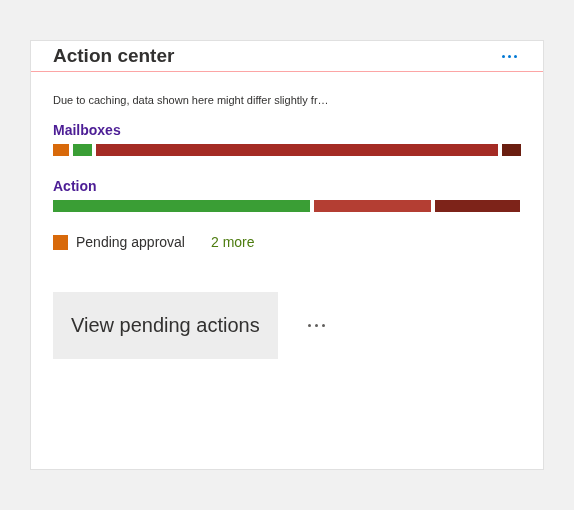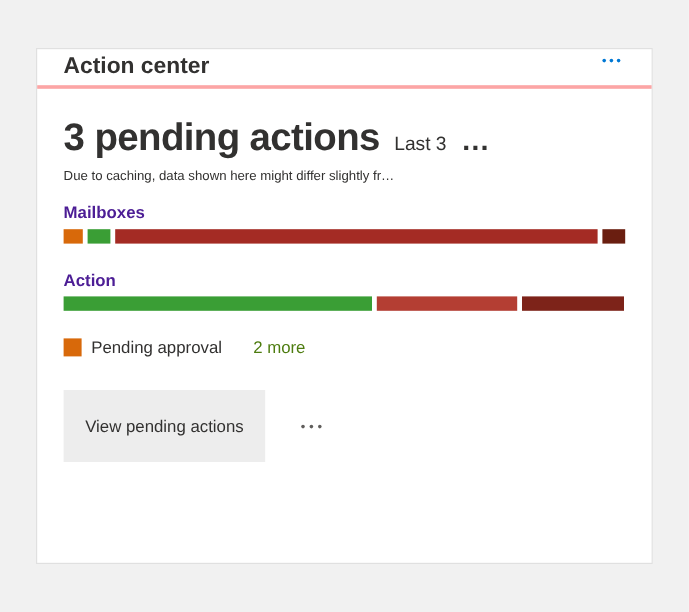--- a/index.html
+++ b/index.html
@@ -18,23 +18,23 @@
       background: #ffffff;
       border: 1px solid #e0e0e0;
       width: 100%;
       height: 100%;
       display: flex;
       flex-direction: column;
     }
     .card-header {
       display: flex;
       justify-content: space-between;
-      align-items: flex-start;
+      align-items: center;
       padding: 4px 22px;
-      border-bottom: 3px solid #fca5a5;
+      border-bottom: 1px solid #fca5a5;
     }
     .card-title {
       font-size: 19px;
       font-weight: 600;
       color: #323130;
     }
     .more-dots {
       display: flex;
       gap: 3px;
       cursor: pointer;
@@ -97,21 +97,21 @@
       gap: 4px;
       margin-bottom: 22px;
     }
     .seg {
       height: 100%;
     }
     .legend {
       display: flex;
       align-items: center;
       gap: 10px;
-      margin-bottom: 28px;
+      margin-bottom: 42px;
       font-size: 14px;
       color: #323130;
     }
     .legend-item {
       display: flex;
       align-items: center;
       gap: 8px;
       margin-right: 16px;
     }
     .legend-swatch {
@@ -125,21 +125,21 @@
     .footer-row {
       display: flex;
       align-items: center;
       gap: 24px;
     }
     .primary-btn {
       background: #ededed;
       color: #323130;
       border: none;
       padding: 22px 18px;
-      font-size: 14px;
+      font-size: 20px;
       font-family: inherit;
       cursor: pointer;
     }
     .footer-more {
       display: flex;
       gap: 4px;
       cursor: pointer;
       padding: 6px;
     }
     .footer-more span {
@@ -156,25 +156,20 @@
   <div class="card-header">
     <div class="card-title">Action center</div>
     <div class="more-dots">
       <span></span>
         <span></span>
         <span></span>
     </div>
   </div>
 
   <div class="card-body">
-    <div class="headline-row">
-      <div class="headline">3 pending actions</div>
-      <div class="subtitle-trunc">Last 3</div>
-      <div class="ellipsis-big">…</div>
-    </div>
 
     <div class="caption">Due to caching, data shown here might differ slightly fr…</div>
 
     <div class="bar-label">Mailboxes</div>
     <div class="bar">
       <div class="seg" style="background:#d8690a;width:3.5%;"></div>
       <div class="seg" style="background:#3a9e35;width:4%;"></div>
       <div class="seg" style="background:#a42b24;width:86.5%;"></div>
       <div class="seg" style="background:#6a1e10;width:4%;"></div>
     </div>

